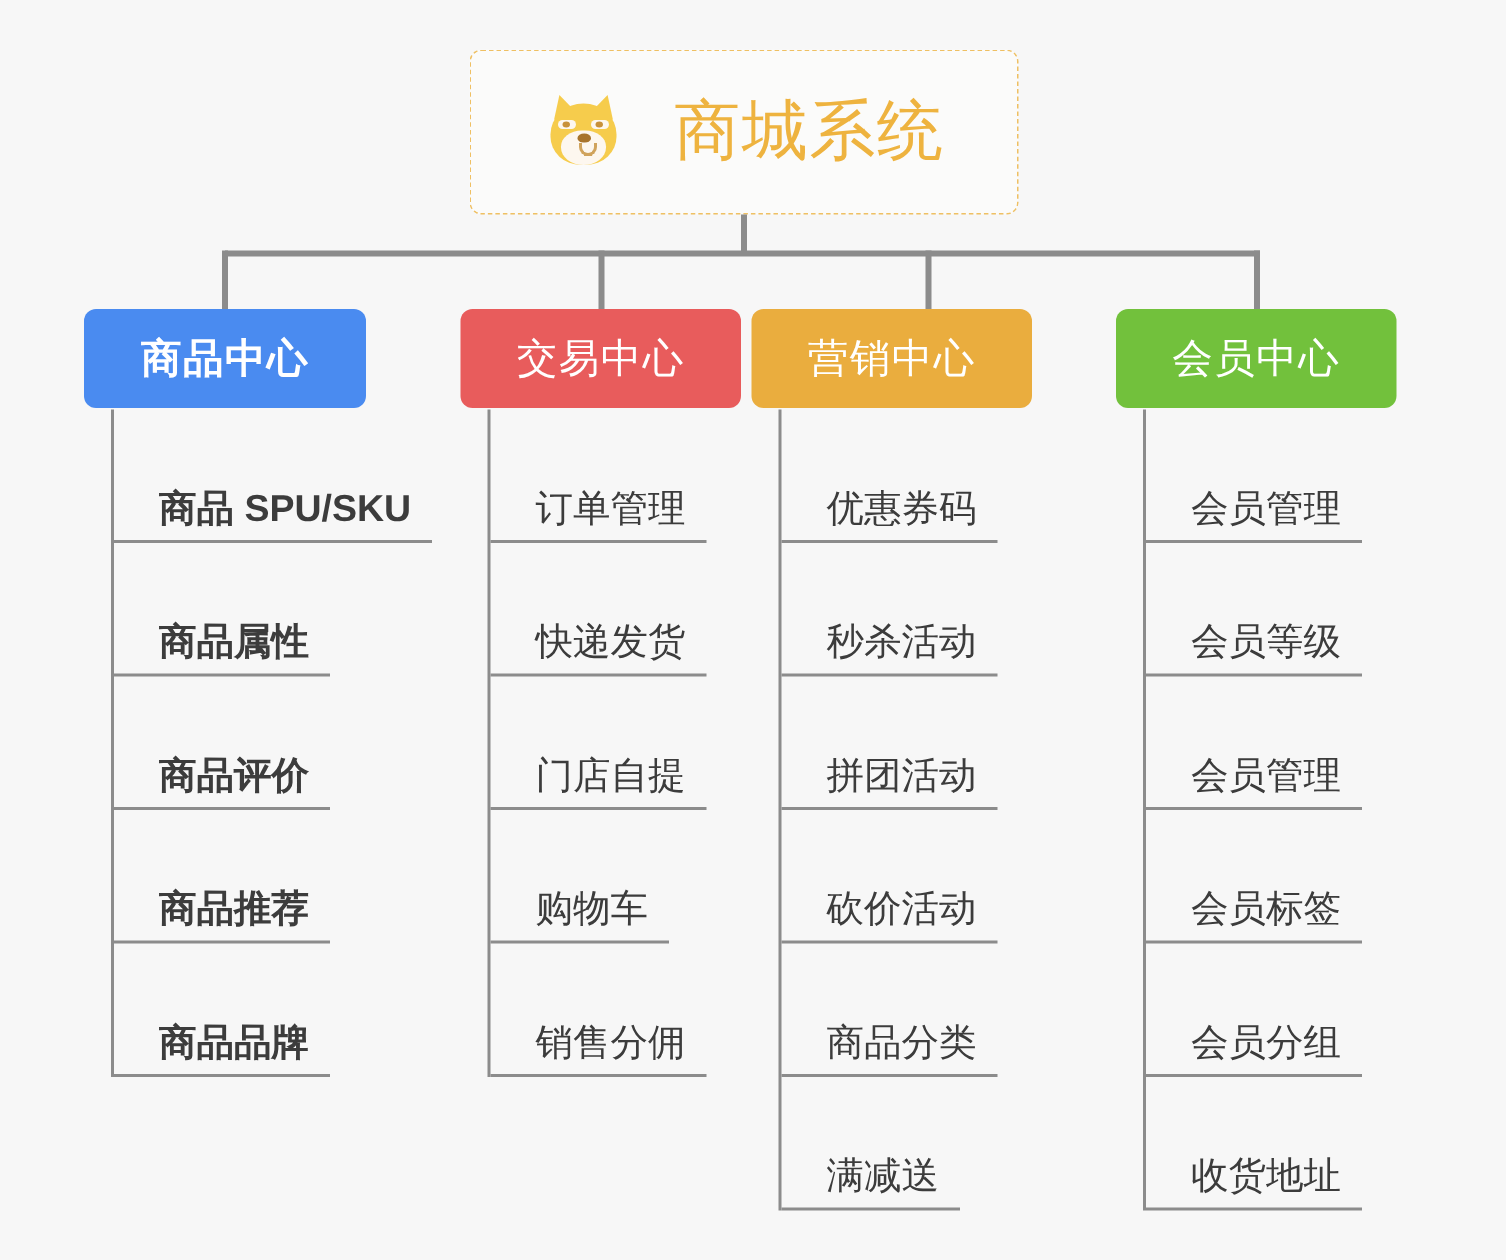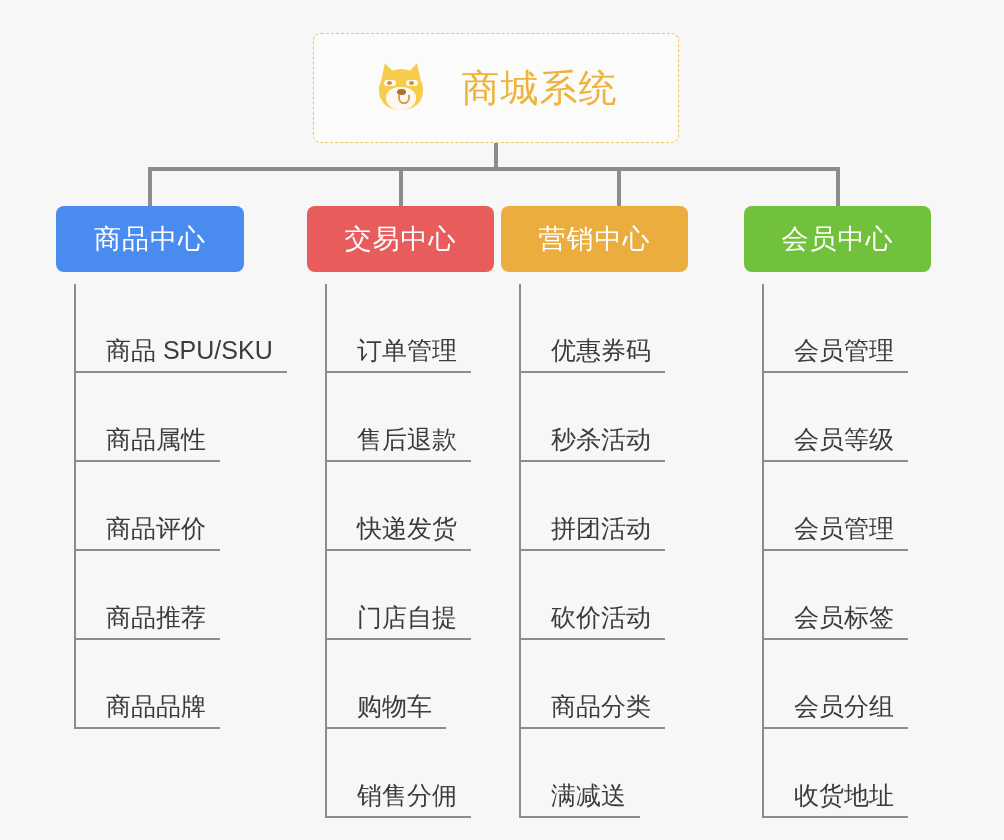--- a/index.html
+++ b/index.html
@@ -36,21 +36,21 @@
     justify-content: center;
     gap: 14px;
   }
   .root-icon {
     width: 52px;
     height: 52px;
     position: relative;
     flex: 0 0 auto;
   }
   .root-title {
-    font-size: 38px;
+    font-size: 44px;
     line-height: 1;
     color: #eeb33f;
     letter-spacing: 1px;
     white-space: nowrap;
     margin-left: 21px;
   }
 
   
   .conn {
     position: absolute;
@@ -76,21 +76,21 @@
   .drop-0 { left: 148px; }
   .drop-1 { left: 399px; }
   .drop-2 { left: 617px; }
   .drop-3 { left: 836px; }
 
   
   .column {
     position: absolute;
     top: 206px;
   }
-  .col-0 { left: 56px;  width: 260px; }
+  .col-0 { left: 56px;  width: 260px; font-weight: bold; }
   .col-1 { left: 307px; width: 250px; }
   .col-2 { left: 501px; width: 250px; }
   .col-3 { left: 744px; width: 250px; }
 
   .cat-box {
     height: 66px;
     border-radius: 8px;
     display: flex;
     align-items: center;
     justify-content: center;
@@ -103,21 +103,21 @@
   .col-1 .cat-box { width: 187px; }
   .col-2 .cat-box { width: 187px; }
   .col-3 .cat-box { width: 187px; }
 
   
   .leaves {
     position: relative;
     margin-left: 18px;
     padding-left: 0;
     border-left: 2px solid #8c8c8c;
-    margin-top: 12px;
+    margin-top: 1px;
   }
   .leaf {
     position: relative;
     height: 89px;
     display: flex;
     align-items: flex-end;
     box-sizing: border-box;
   }
   .leaf-label {
     display: inline-block;
@@ -250,23 +250,20 @@
 
   <div class="column col-1">
     <div class="cat-box" style="background:#e85c5c">
       <span>交易中心</span>
     </div>
     <div class="leaves">
       <div class="leaf">
           <span class="leaf-label">订单管理</span>
         </div>
       <div class="leaf">
-          <span class="leaf-label">售后退款</span>
-        </div>
-      <div class="leaf">
           <span class="leaf-label">快递发货</span>
         </div>
       <div class="leaf">
           <span class="leaf-label">门店自提</span>
         </div>
       <div class="leaf">
           <span class="leaf-label">购物车</span>
         </div>
       <div class="leaf">
           <span class="leaf-label">销售分佣</span>

